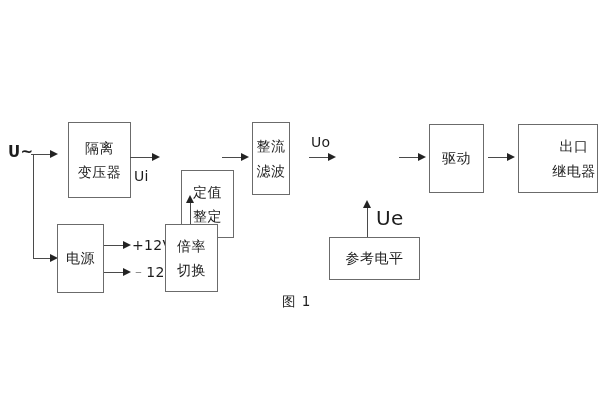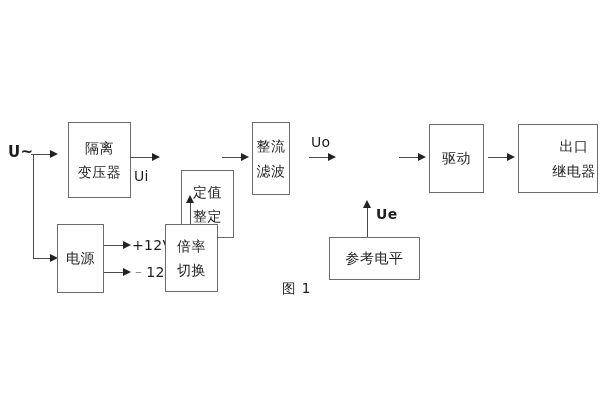--- a/index.html
+++ b/index.html
@@ -122,36 +122,36 @@
     <span class="line2">滤波</span>
   </div>
 
   <div class="sig-label" style="left:311px; top:134px; font-size:14px;">Uo</div>
   <div class="wire h" style="left:309px; top:157px; width:22px;"></div>
   <div class="arrowhead right" style="left:328px; top:153px;"></div>
 
 
   <div class="wire v" style="left:367px; top:206px; height:31px;"></div>
   <div class="arrowhead up" style="left:363px; top:200px;"></div>
-  <div class="sig-label" style="left:376px; top:206px; font-size:14px;font-weight:bold;">Ue</div>
+  <div class="sig-label" style="left:376px; top:206px; font-size:20px;">Ue</div>
 
   <div class="block" style="left:329px; top:237px; width:91px; height:43px;">
     <span>参考电平</span>
   </div>
 
   <div class="wire h" style="left:399px; top:157px; width:22px;"></div>
   <div class="arrowhead right" style="left:418px; top:153px;"></div>
 
   <div class="block" style="left:429px; top:124px; width:55px; height:69px;">
     <span>驱动</span>
   </div>
 
   <div class="wire h" style="left:488px; top:157px; width:22px;"></div>
   <div class="arrowhead right" style="left:507px; top:153px;"></div>
 
   <div class="block" style="left:518px; top:124px; width:80px; height:69px;padding-left:32px;">
     <span>出口</span>
     <span class="line2">继电器</span>
   </div>
 
-  <div class="caption" style="left:282px; top:280px;">图 1</div>
+  <div class="caption" style="left:282px; top:293px;">图 1</div>
 
 </div>
 
 </body></html>

